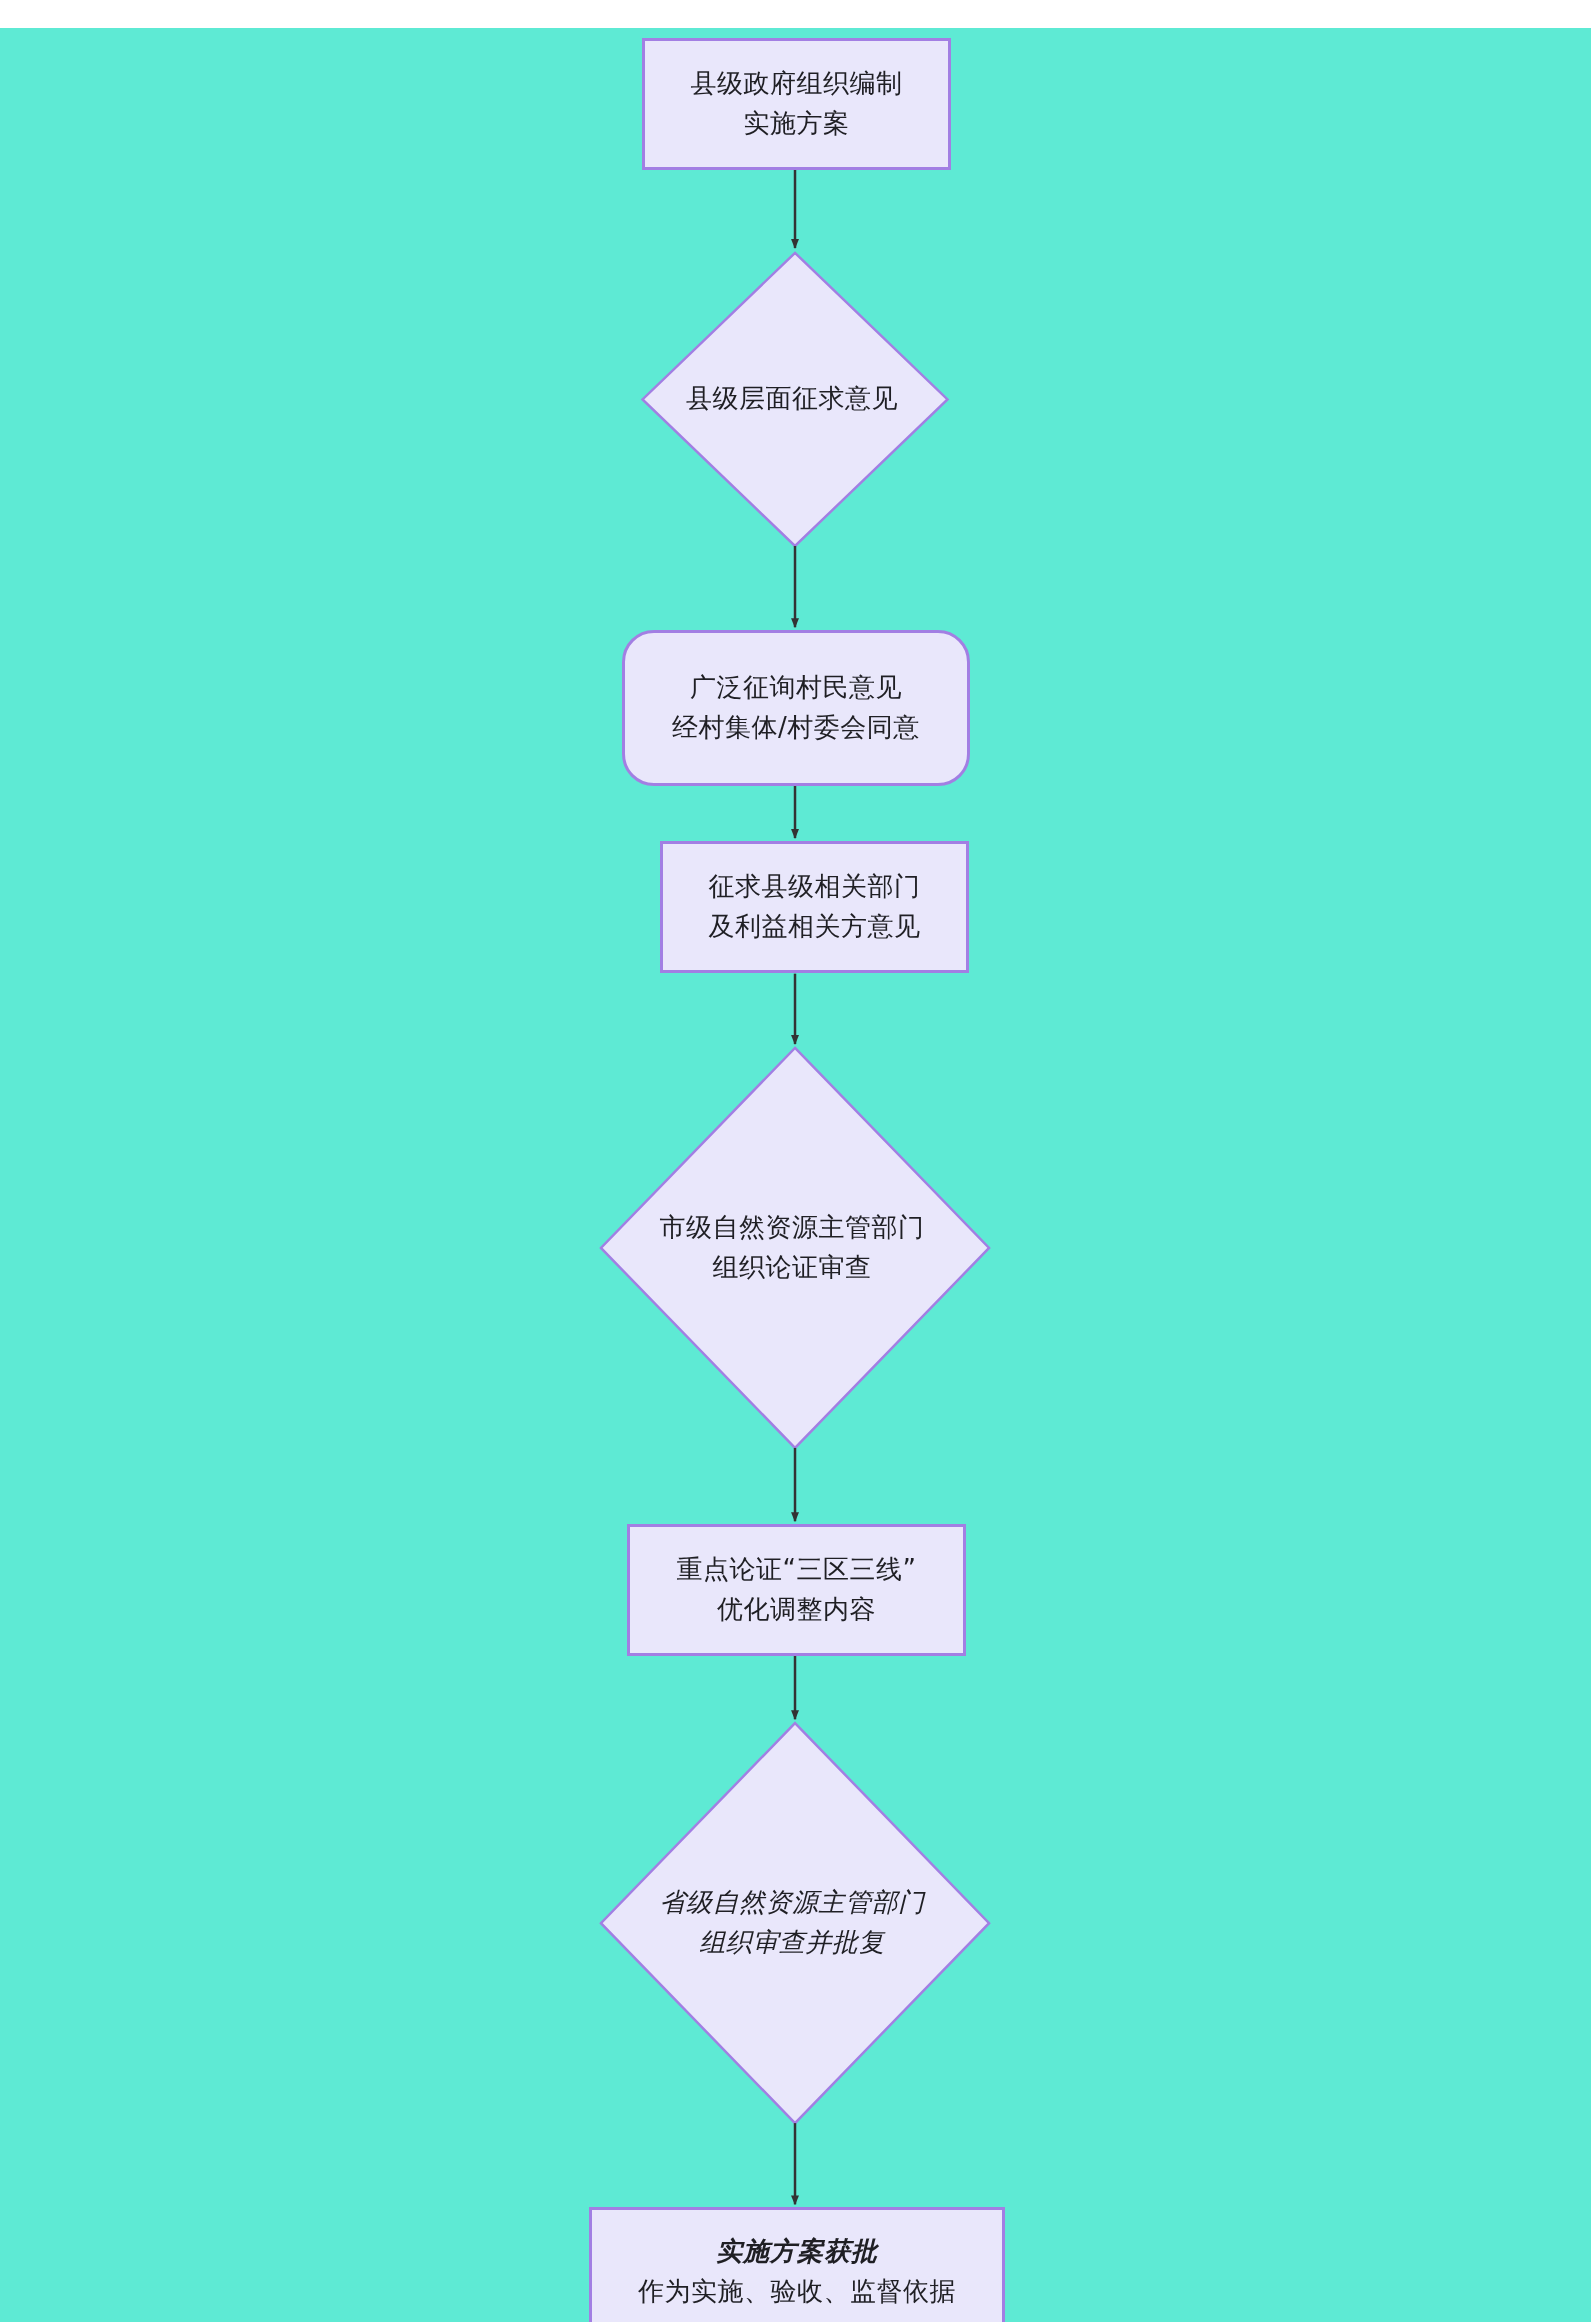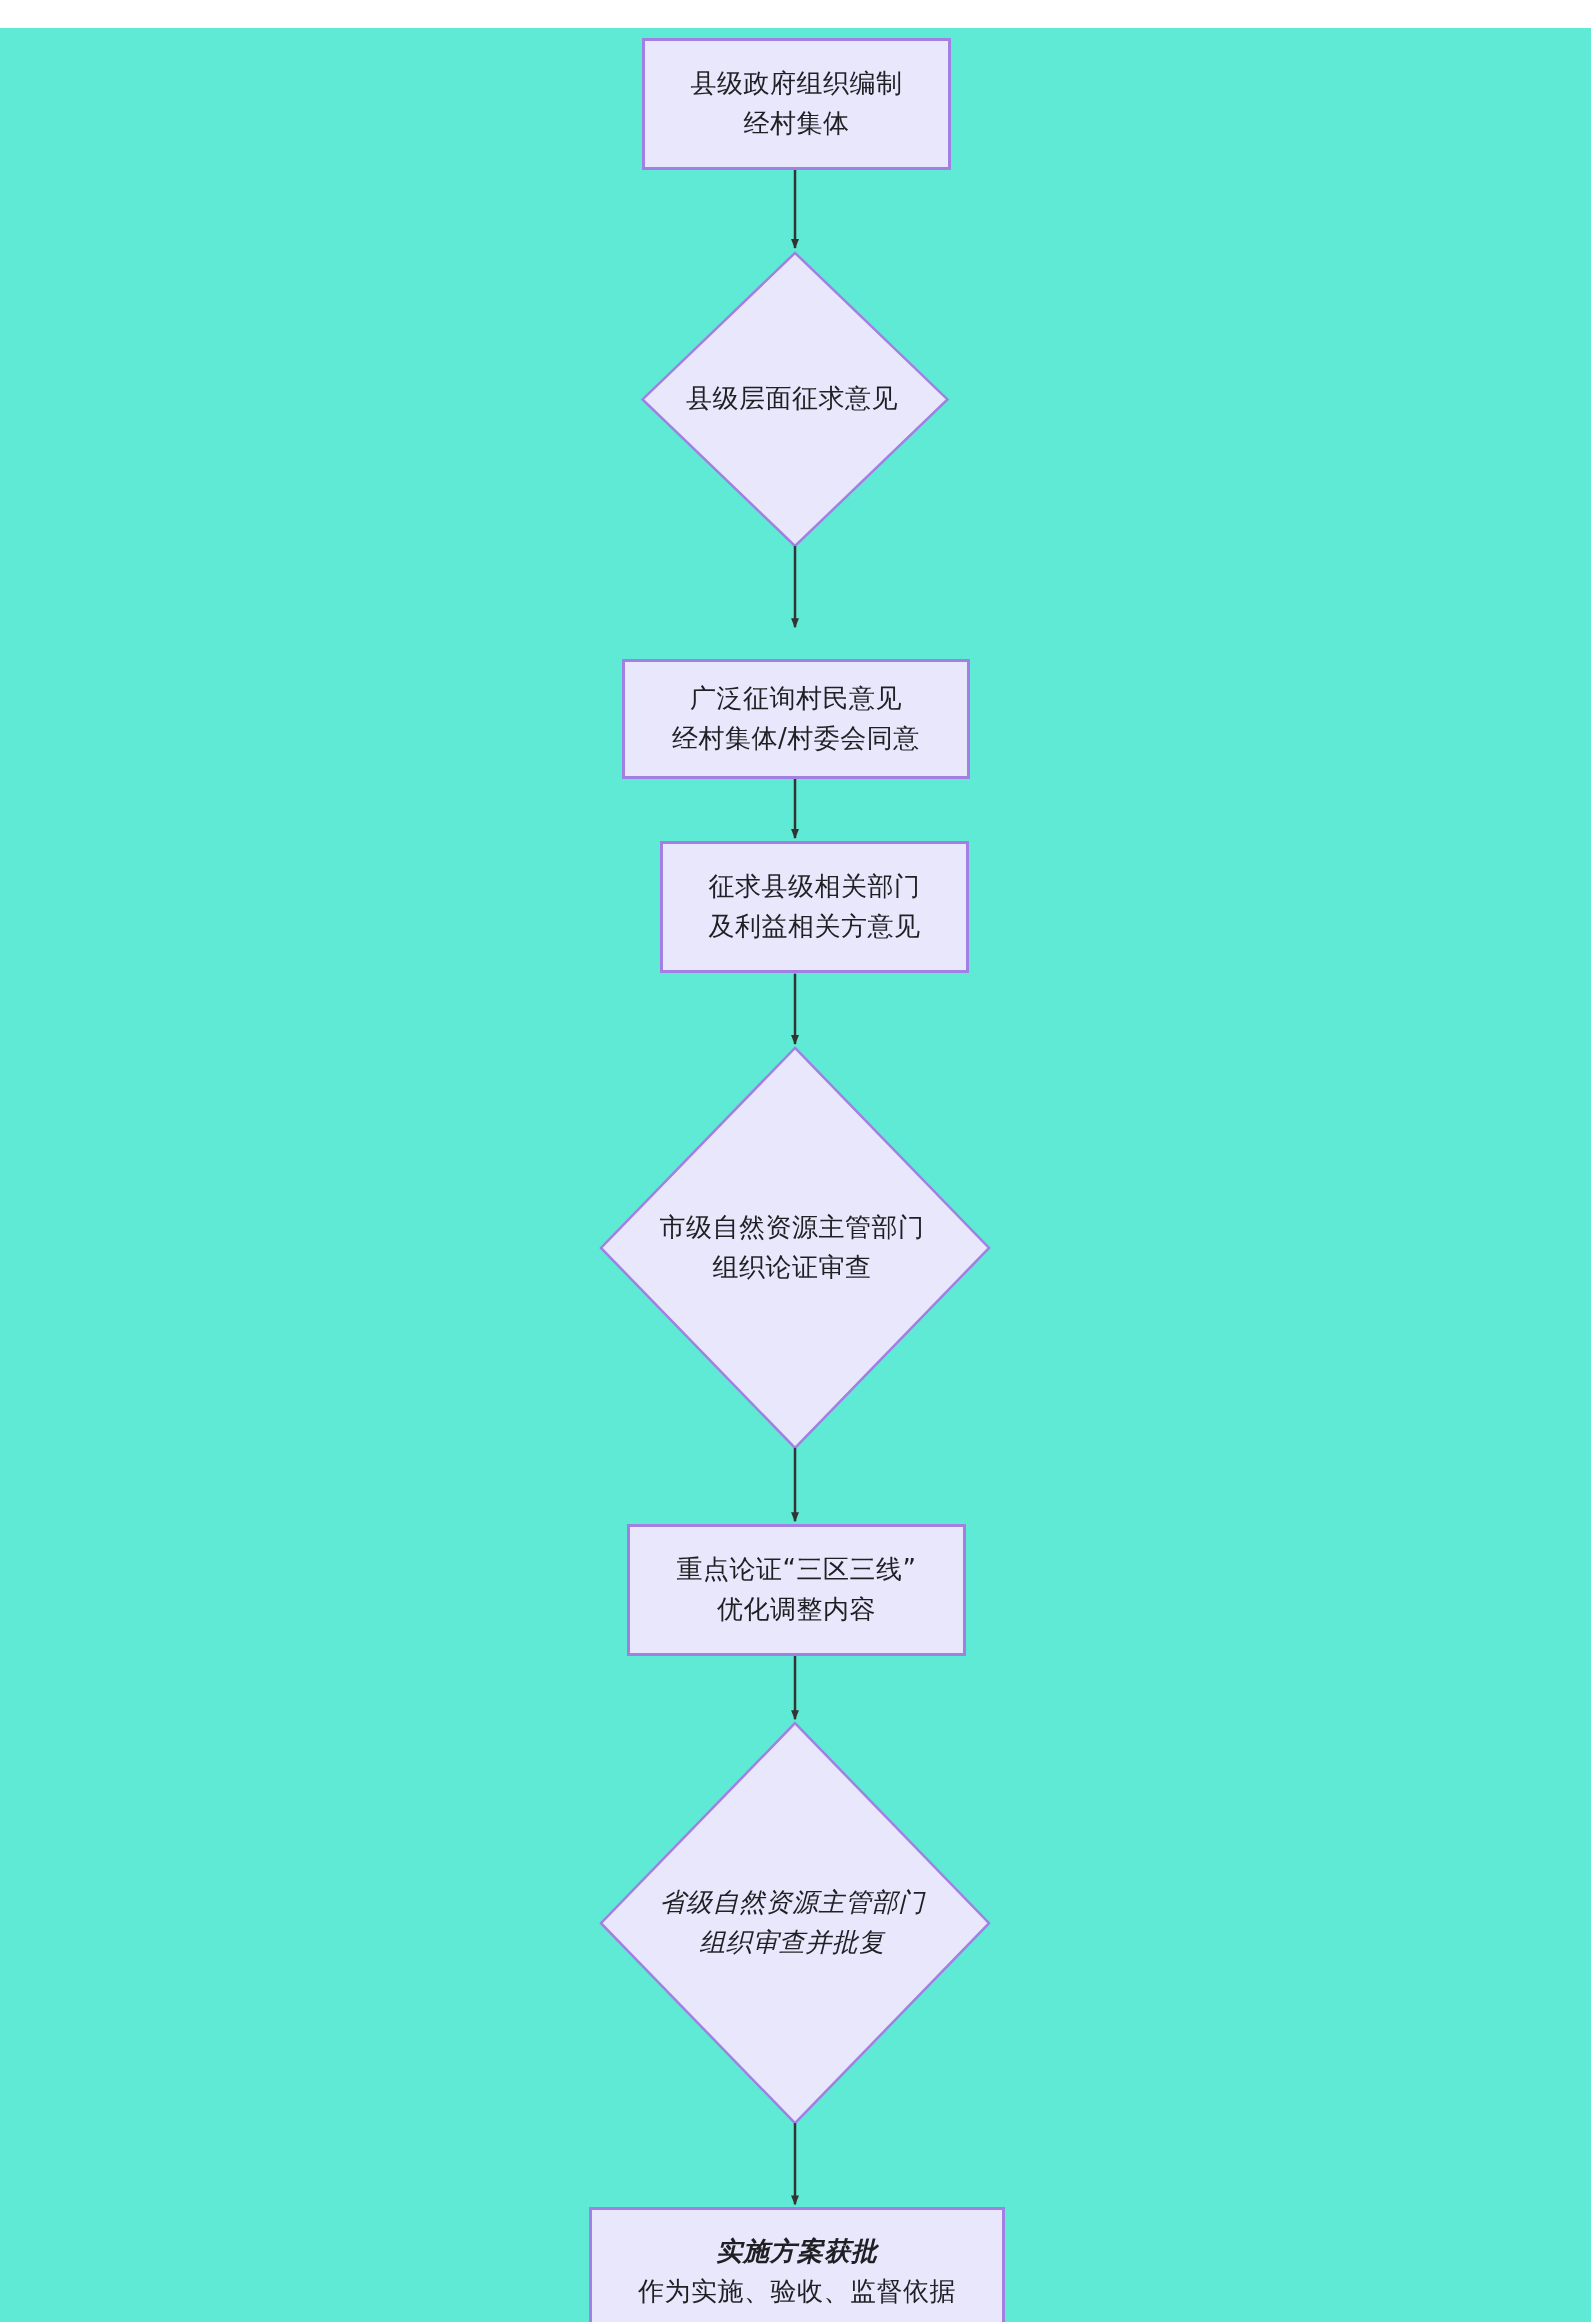--- a/index.html
+++ b/index.html
@@ -85,28 +85,28 @@
     <line x1="803" y1="523" x2="803" y2="605" stroke="#333333" stroke-width="2.5" marker-end="url(#arrowhead)"></line>
     <line x1="803" y1="738" x2="803" y2="818" stroke="#333333" stroke-width="2.5" marker-end="url(#arrowhead)"></line>
     <line x1="803" y1="955" x2="803" y2="1026" stroke="#333333" stroke-width="2.5" marker-end="url(#arrowhead)"></line>
     <line x1="803" y1="1434" x2="803" y2="1508" stroke="#333333" stroke-width="2.5" marker-end="url(#arrowhead)"></line>
     <line x1="803" y1="1642" x2="803" y2="1708" stroke="#333333" stroke-width="2.5" marker-end="url(#arrowhead)"></line>
     <line x1="803" y1="2116" x2="803" y2="2198" stroke="#333333" stroke-width="2.5" marker-end="url(#arrowhead)"></line>
   </svg>
 
   <div class="node rect-node" style="left:642px; top:10px; width:309px; height:132px;">
     <span class="node-line">县级政府组织编制</span>
-    <span class="node-line">经村集体</span>
+    <span class="node-line">实施方案</span>
   </div>
 
   <div class="diamond-label" style="top:351px;">
     <span class="node-line">县级层面征求意见</span>
   </div>
 
-  <div class="node rect-node" style="left:622px; top:631px; width:348px; height:120px;">
+  <div class="node rect-node" style="left:622px; top:602px; width:348px; height:156px;border-radius:32px;">
     <span class="node-line">广泛征询村民意见</span>
     <span class="node-line">经村集体/村委会同意</span>
   </div>
 
   <div class="node rect-node" style="left:660px; top:813px; width:309px; height:132px;">
     <span class="node-line">征求县级相关部门</span>
     <span class="node-line">及利益相关方意见</span>
   </div>
 
   <div class="diamond-label" style="top:1180px;">

